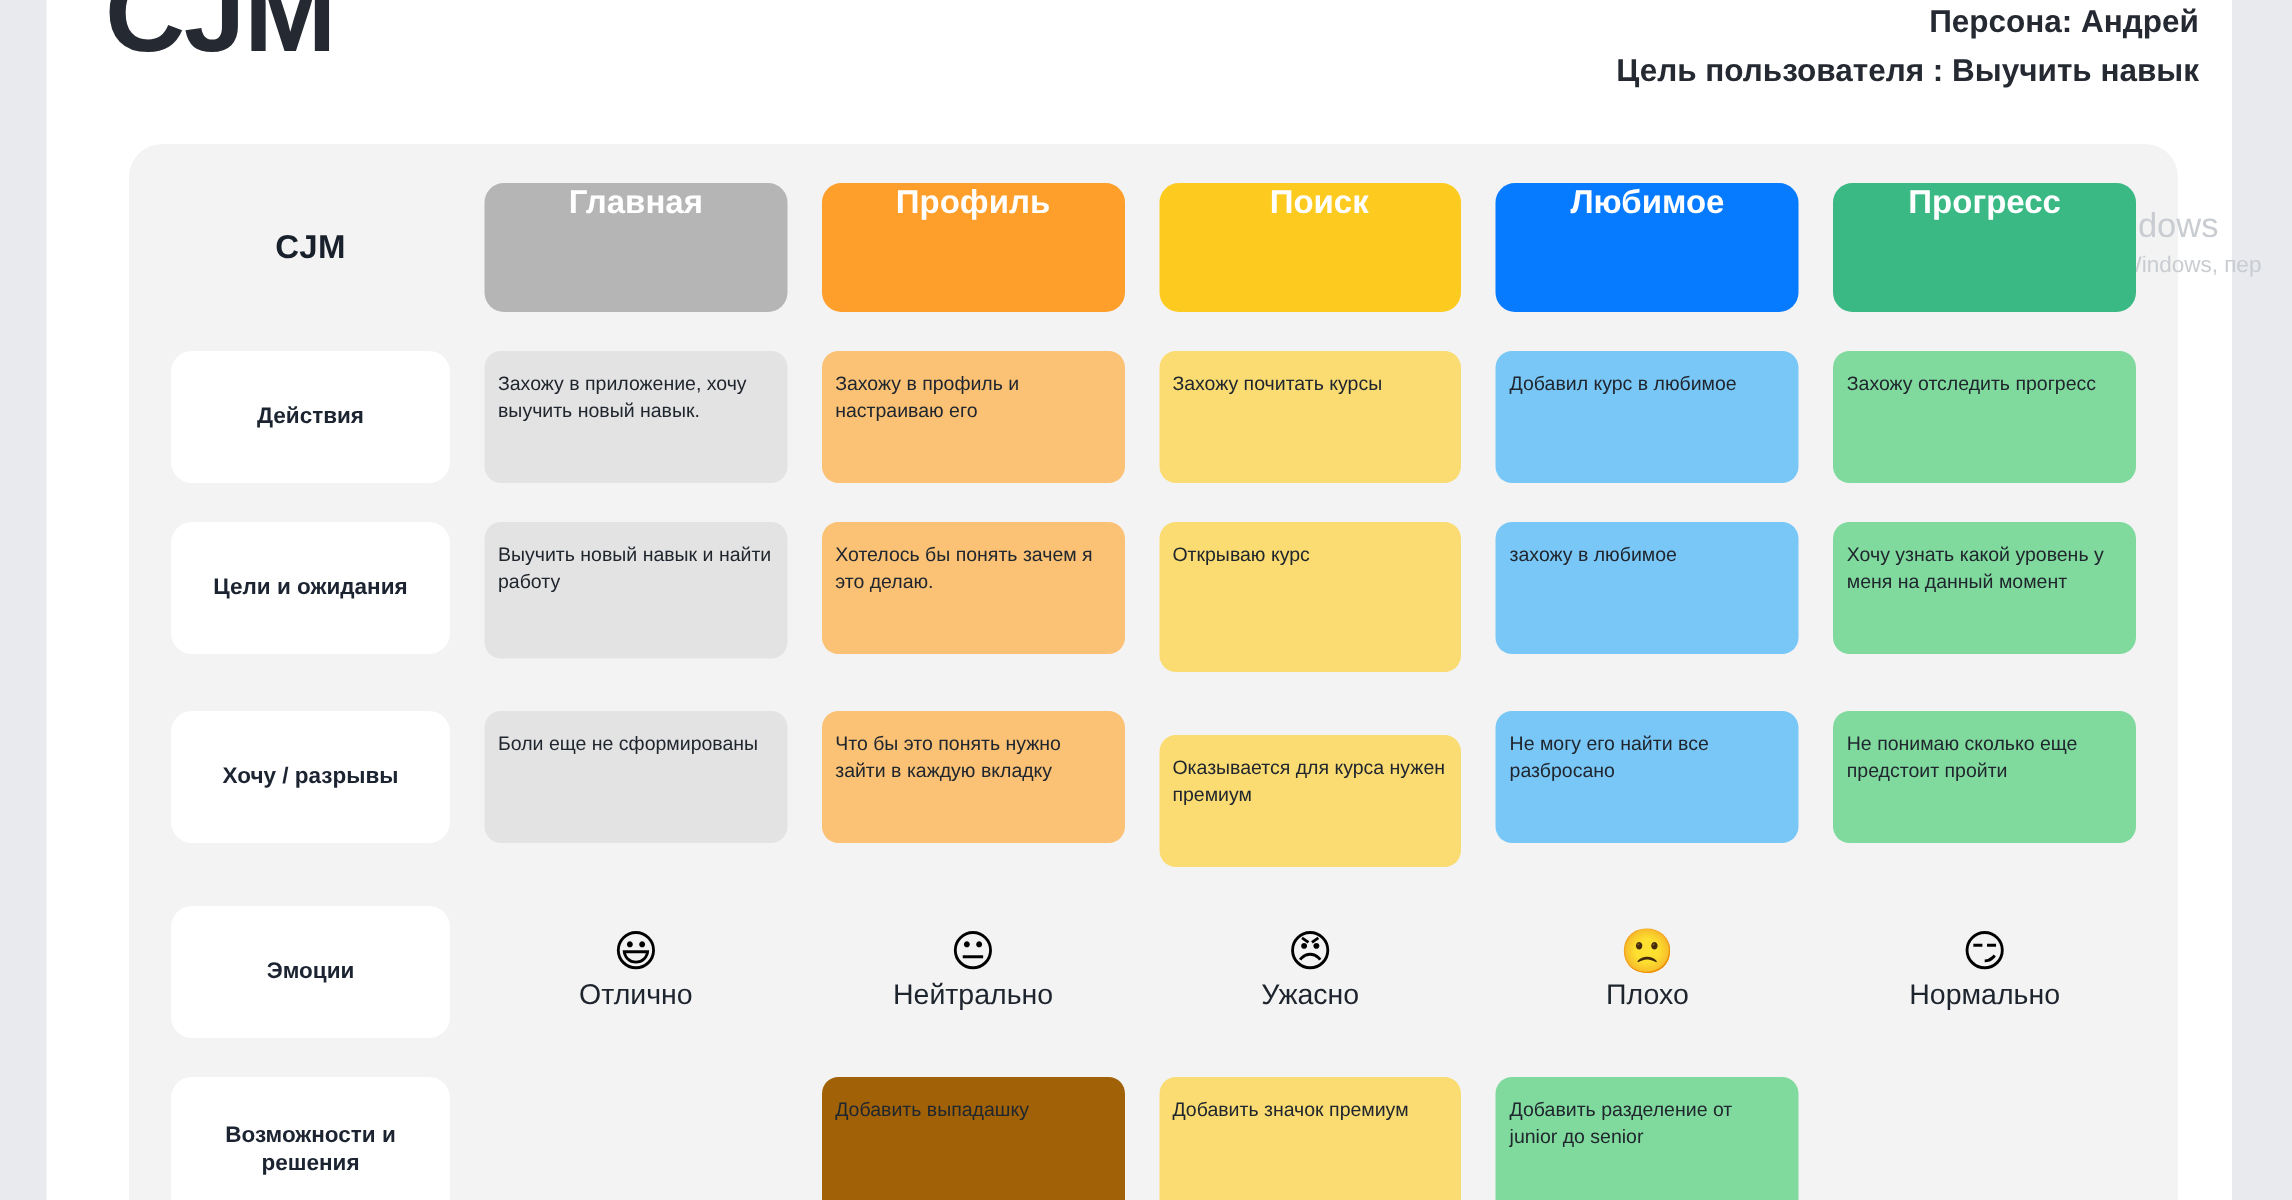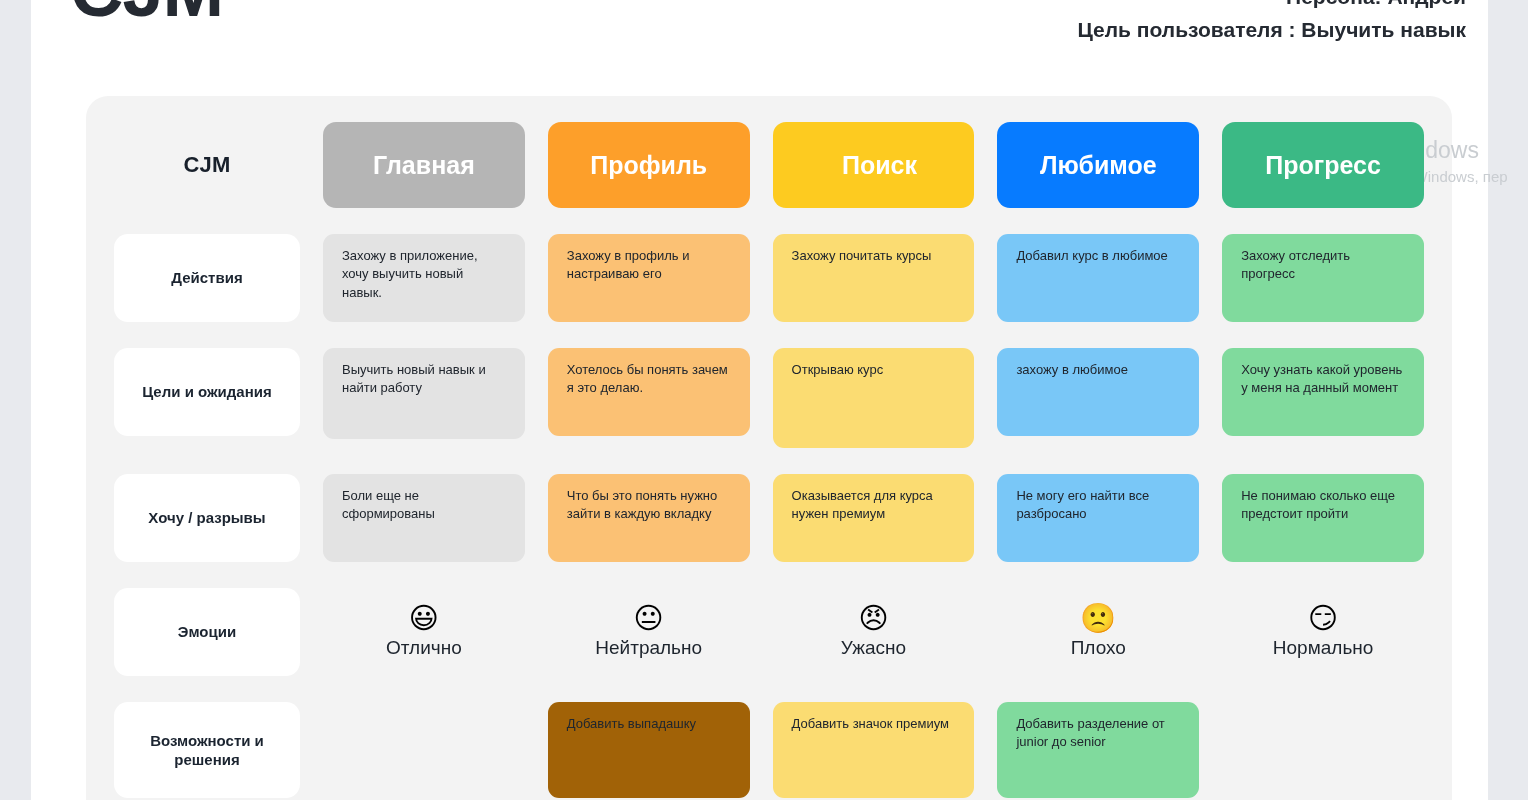--- a/index.html
+++ b/index.html
@@ -34,21 +34,21 @@
     top: 0;
     width: 20px;
     height: 800px;
     background: #e8eaee;
   }
 
   
   .doc-header {
     position: absolute;
     left: 0;
-    top: 0;
+    top: 18px;
     width: 1477px;
     height: 96px;
   }
 
   .doc-title {
     position: absolute;
     left: 39px;
     top: -46px;
     font-size: 74px;
     font-weight: 700;
@@ -104,24 +104,24 @@
     font-size: 22px;
     font-weight: 700;
     color: #18202b;
     letter-spacing: 0.2px;
   }
 
   .stage-chip {
     height: 86px;
     border-radius: 13px;
     display: flex;
-    align-items: center;
+    align-items: flex-start;
     justify-content: center;
     color: #ffffff;
-    font-size: 25px;
+    font-size: 22px;
     font-weight: 700;
     text-align: center;
     padding: 0 8px;
     position: relative;
     z-index: 2;
   }
 
   
   .row-label {
     background: #ffffff;
@@ -133,21 +133,21 @@
     font-size: 15px;
     font-weight: 700;
     color: #1b2430;
     line-height: 1.3;
     padding: 6px 12px;
   }
 
   
   .note {
     border-radius: 11px;
-    padding: 13px 19px;
+    padding: 13px 9px;
     font-size: 13px;
     line-height: 1.42;
     color: #20262e;
     overflow: hidden;
   }
 
   .note.empty { background: transparent; }
 
   
   .emotion {
@@ -250,21 +250,21 @@
         <div class="note" style="height: 88px; background: rgb(251, 193, 116);">Хотелось бы понять зачем я это делаю.</div>
         <div class="note" style="height: 100px; background: rgb(251, 220, 114);">Открываю курс</div>
         <div class="note" style="height: 88px; background: rgb(121, 199, 247);">захожу в любимое</div>
         <div class="note" style="height: 88px; background: rgb(128, 218, 157);">Хочу узнать какой уровень у меня на данный момент</div>
         <div class="rowgap"></div>
         <div class="row-label" style="height: 88px;">
           <span>Хочу / разрывы</span>
         </div>
         <div class="note" style="height: 88px; background: rgb(227, 227, 227);">Боли еще не сформированы</div>
         <div class="note" style="height: 88px; background: rgb(251, 193, 116);">Что бы это понять нужно зайти в каждую вкладку</div>
-        <div class="note" style="height: 88px; background: rgb(251, 220, 114);">Оказывается для курса нужен премиум</div>
+        <div class="note" style="height: 88px; background: rgb(251, 220, 114); margin-top: 16px;">Оказывается для курса нужен премиум</div>
         <div class="note" style="height: 88px; background: rgb(121, 199, 247);">Не могу его найти все разбросано</div>
         <div class="note" style="height: 88px; background: rgb(128, 218, 157);">Не понимаю сколько еще предстоит пройти</div>
         <div class="rowgap"></div>
         <div class="row-label" style="height: 88px;">
           <span>Эмоции</span>
         </div>
         <div class="emotion" style="height: 88px;">
           <div class="emotion-face">😃</div>
           <div class="emotion-label">Отлично</div>
         </div>

